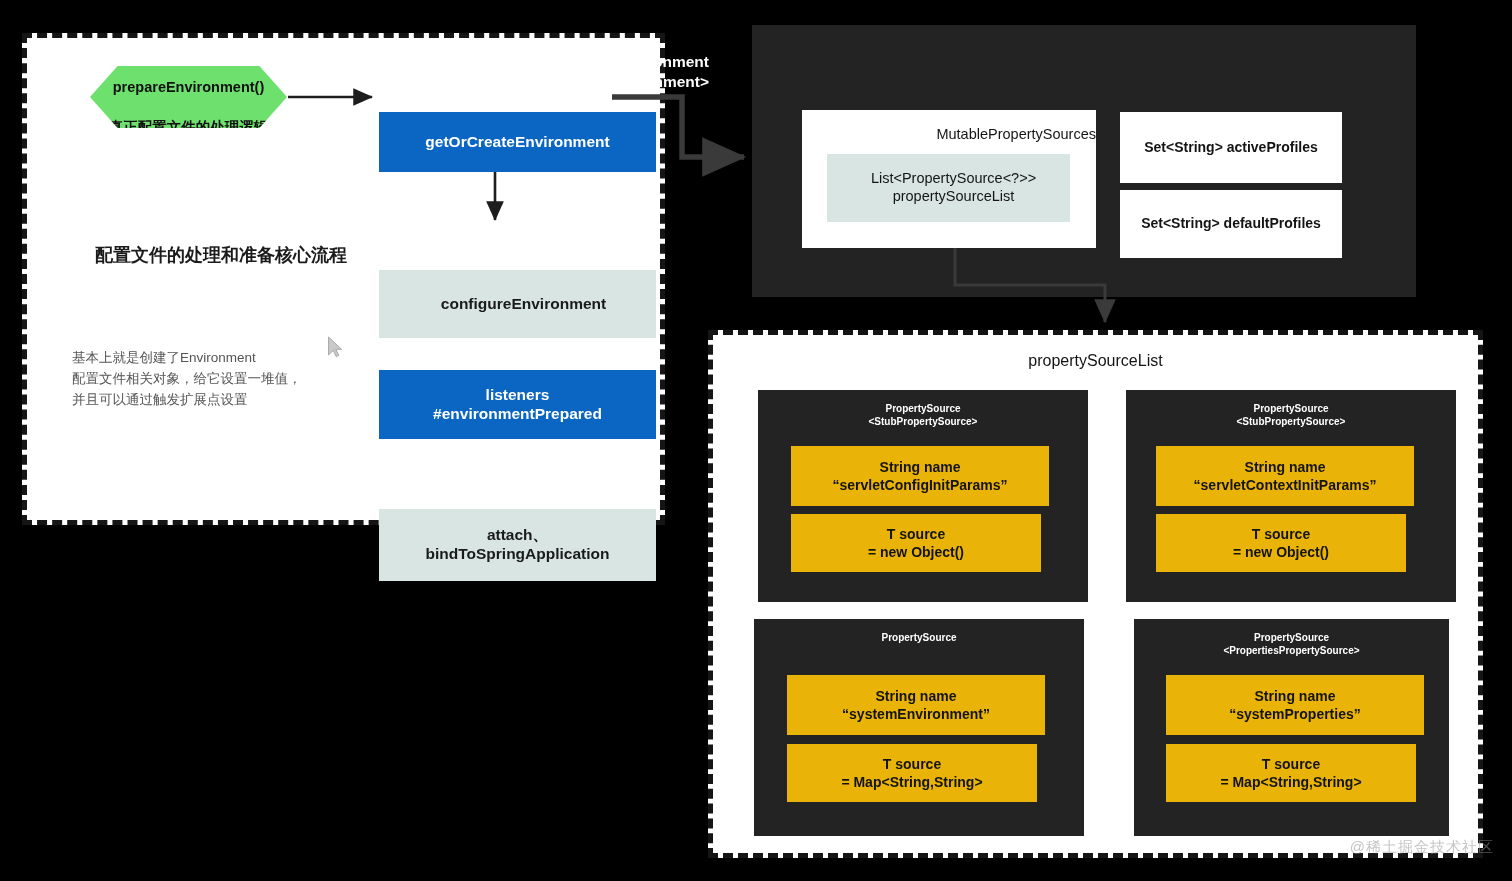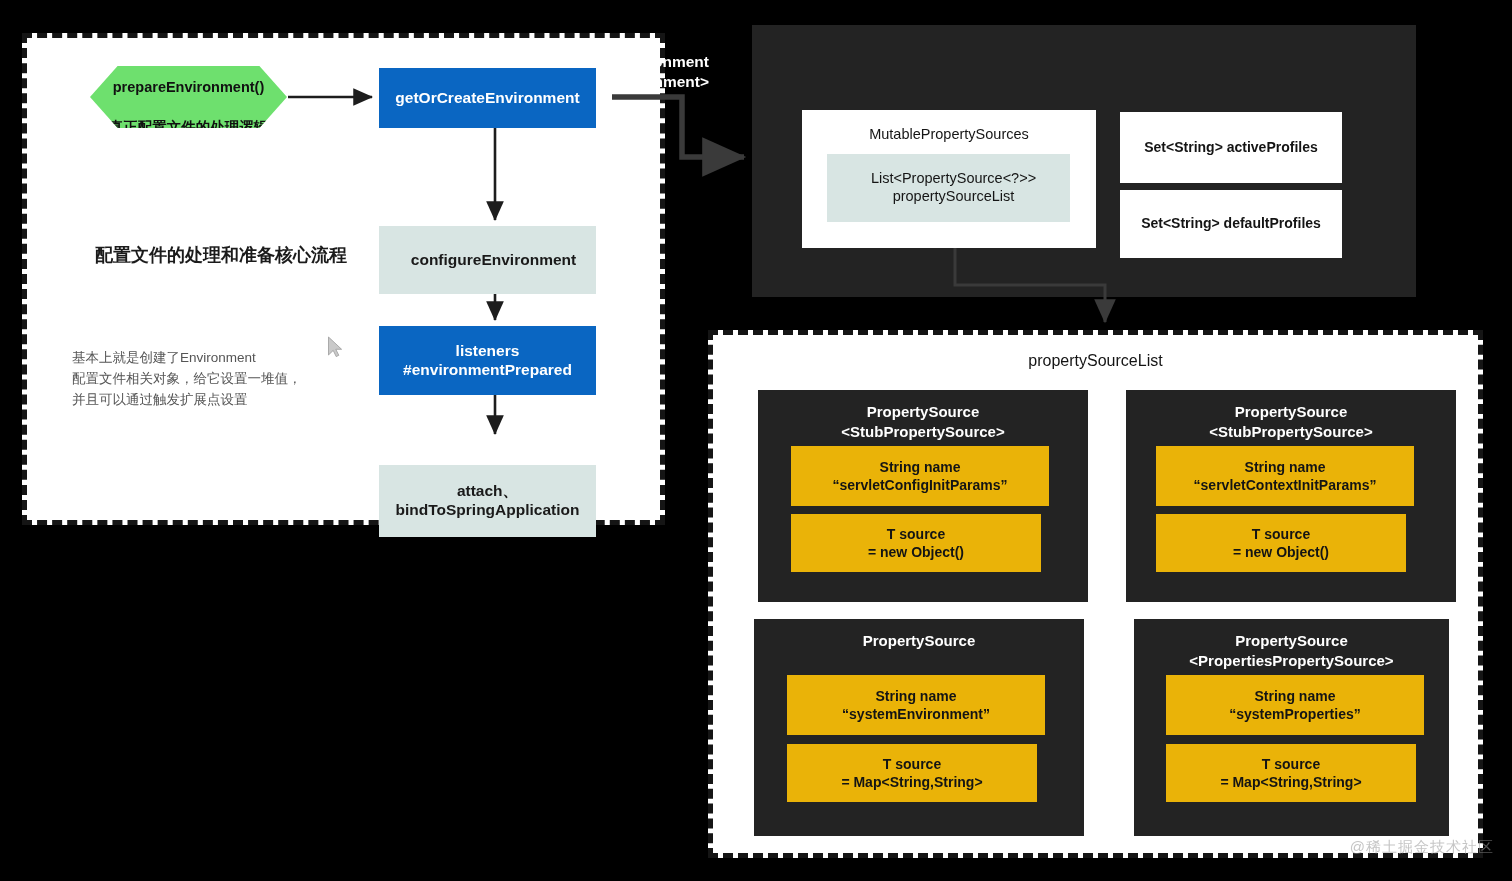--- a/index.html
+++ b/index.html
@@ -50,22 +50,23 @@
     color: #111111;
     font-size: 14.5px;
     font-weight: bold;
     flex-direction: column;
     z-index: 12;
   }
   #hexagon span { display: block; white-space: nowrap; margin-top: 22px; }
 
   .flow-box {
     left: 379px;
-    width: 217px;
+    width: 277px;
     z-index: 12;
+    margin-top: 44px;
   }
   .flow-box.blue {
     background: #0a66c2;
     color: #ffffff;
     font-weight: bold;
     font-size: 15.5px;
   }
   .flow-box.teal {
     background: #d8e5e3;
     color: #1a1a1a;
@@ -132,21 +133,21 @@
 
   #mps-box {
     left: 802px; top: 110px;
     width: 294px; height: 138px;
     background: #ffffff;
     z-index: 9;
   }
   #mps-title {
     left: 0; top: 16px;
     width: 294px;
-    text-align: center;
+    text-align: right;
     color: #151515;
     font-size: 14.5px;
     z-index: 10;
   }
   #psl-inner {
     left: 25px; top: 44px;
     width: 243px; height: 68px;
     background: #d8e5e3;
     color: #151515;
     font-size: 14.5px;
@@ -188,21 +189,21 @@
   .ps-card {
     background: #232323;
     z-index: 10;
   }
   .ps-card-title {
     position: absolute;
     left: 0; top: 12px;
     width: 100%;
     text-align: center;
     color: #ffffff;
-    font-size: 15px;
+    font-size: 10px;
     font-weight: bold;
     line-height: 1.3;
   }
   .ps-card-title span { display: block; }
 
   .ps-field {
     position: absolute;
     background: #eab308;
     color: #141414;
     font-size: 14px;

